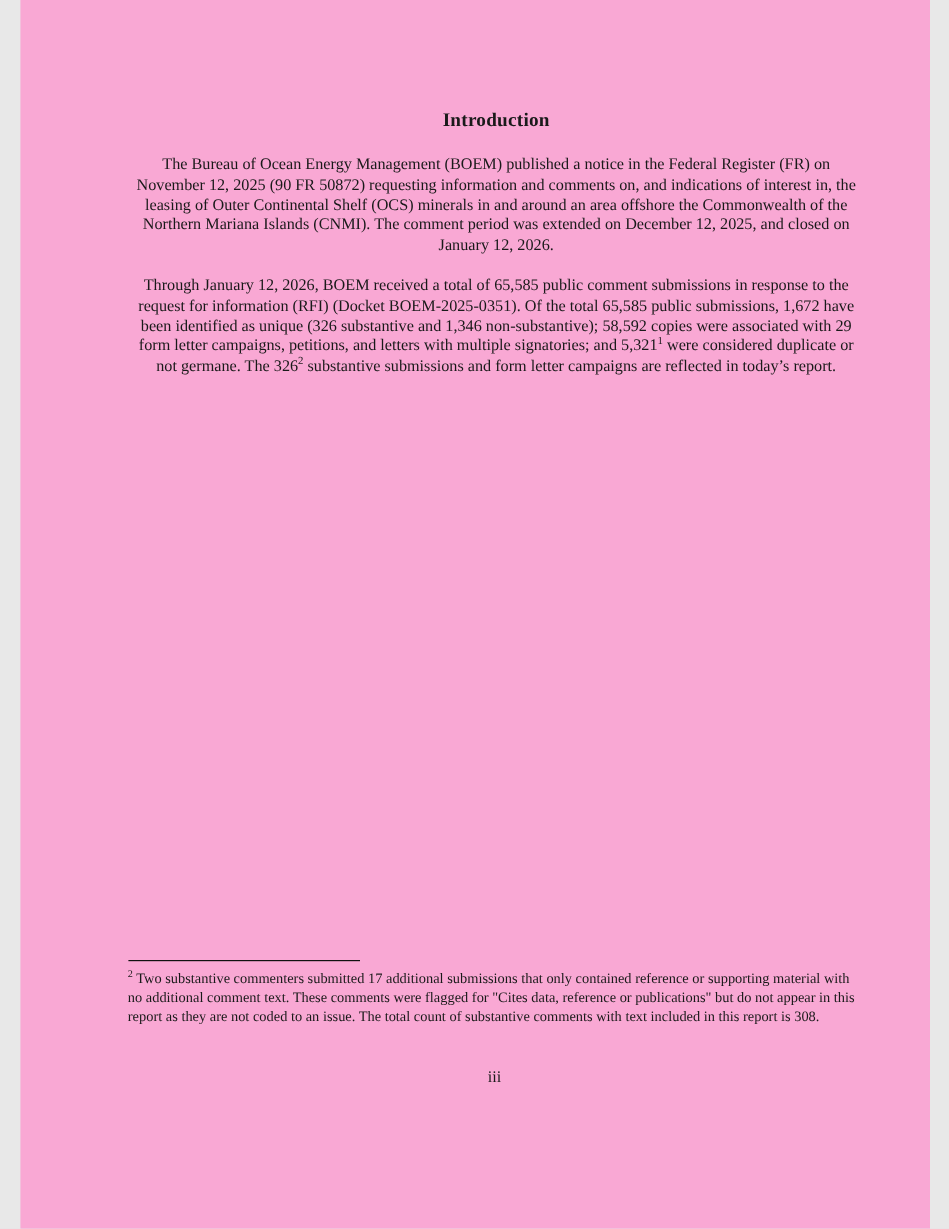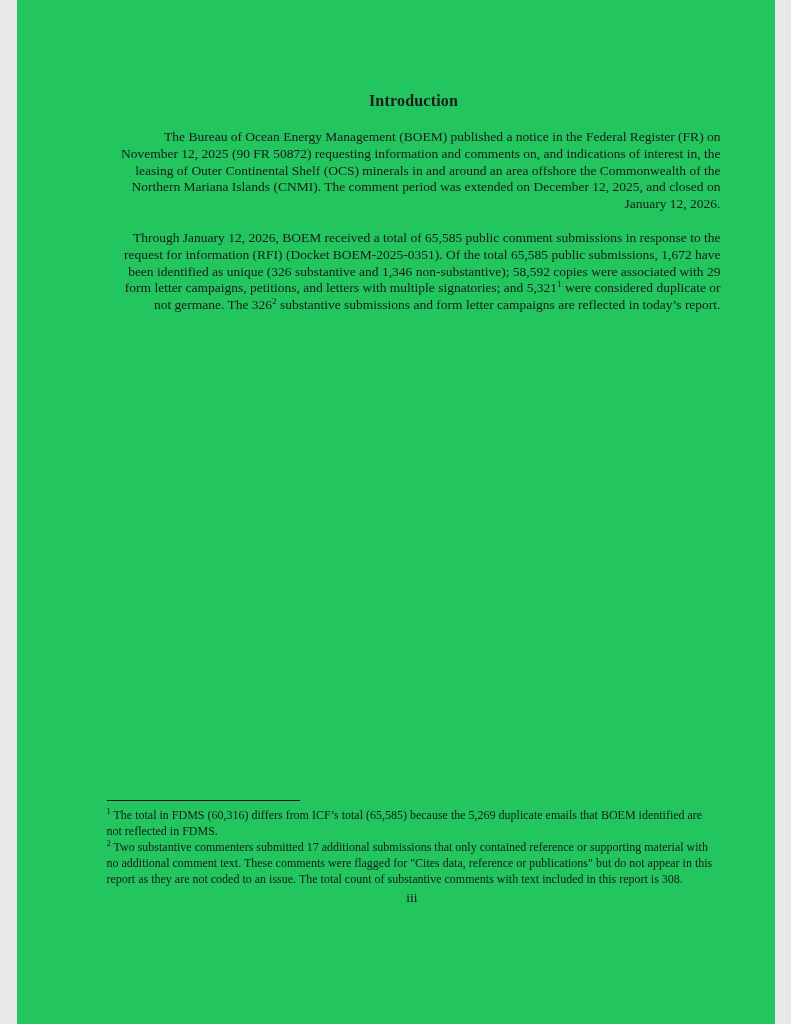--- a/index.html
+++ b/index.html
@@ -5,21 +5,21 @@
   html, body {
     margin: 0;
     padding: 0;
     background: #e8e8e8;
   }
   .page {
     position: relative;
     width: 758px;
     height: 1024px;
     margin: 0 auto;
-    background: #22c55e;
+    background: #f9a8d4;
     font-family: "Liberation Serif", "DejaVu Serif", serif;
     color: #1a1a1a;
     overflow: hidden;
     box-sizing: border-box;
   }
   .content {
     position: absolute;
     top: 92px;
     left: 90px;
     width: 614px;
@@ -28,21 +28,21 @@
     margin: 0 0 19px 0;
     font-size: 16px;
     font-weight: bold;
     text-align: center;
     letter-spacing: 0.2px;
   }
   p.body-para {
     margin: 0 0 17px 0;
     font-size: 13.5px;
     line-height: 16.8px;
-    text-align: right;
+    text-align: center;
   }
   sup.fn-ref {
     font-size: 9px;
     line-height: 0;
     vertical-align: super;
   }
   .footnote-block {
     position: absolute;
     top: 800px;
     left: 90px;
@@ -84,20 +84,19 @@
 
     <p class="body-para"><span>The Bureau of Ocean Energy Management (BOEM) published a notice in the Federal Register (FR) on November 12, 2025 (90 FR 50872) requesting information and comments on, and indications of interest in, the leasing of Outer Continental Shelf (OCS) minerals in and around an area offshore the Commonwealth of the Northern Mariana Islands (CNMI). The comment period was extended on December 12, 2025, and closed on January 12, 2026.</span></p>
 
     <p class="body-para"><span>Through January 12, 2026, BOEM received a total of 65,585 public comment submissions in response to the request for information (RFI) (Docket BOEM-2025-0351). Of the total 65,585 public submissions, 1,672 have been identified as unique (326 substantive and 1,346 non-substantive); 58,592 copies were associated with 29 form letter campaigns, petitions, and letters with multiple signatories; and 5,321</span><sup class="fn-ref">1</sup><span> were considered duplicate or not germane. The 326</span><sup class="fn-ref">2</sup><span> substantive submissions and form letter campaigns are reflected in today’s report.</span></p>
 
   </div>
 
   <div class="footnote-block">
     <div class="footnote-rule"></div>
 
-    <p class="footnote"><sup class="fn-marker">1</sup><span> The total in FDMS (60,316) differs from ICF’s total (65,585) because the 5,269 duplicate emails that BOEM identified are not reflected in FDMS.</span></p>
 
     <p class="footnote"><sup class="fn-marker">2</sup><span> Two substantive commenters submitted 17 additional submissions that only contained reference or supporting material with no additional comment text. These comments were flagged for "Cites data, reference or publications" but do not appear in this report as they are not coded to an issue. The total count of substantive comments with text included in this report is 308.</span></p>
   </div>
 
   <div class="page-number">iii</div>
 
 </div>
 
 </body></html>

